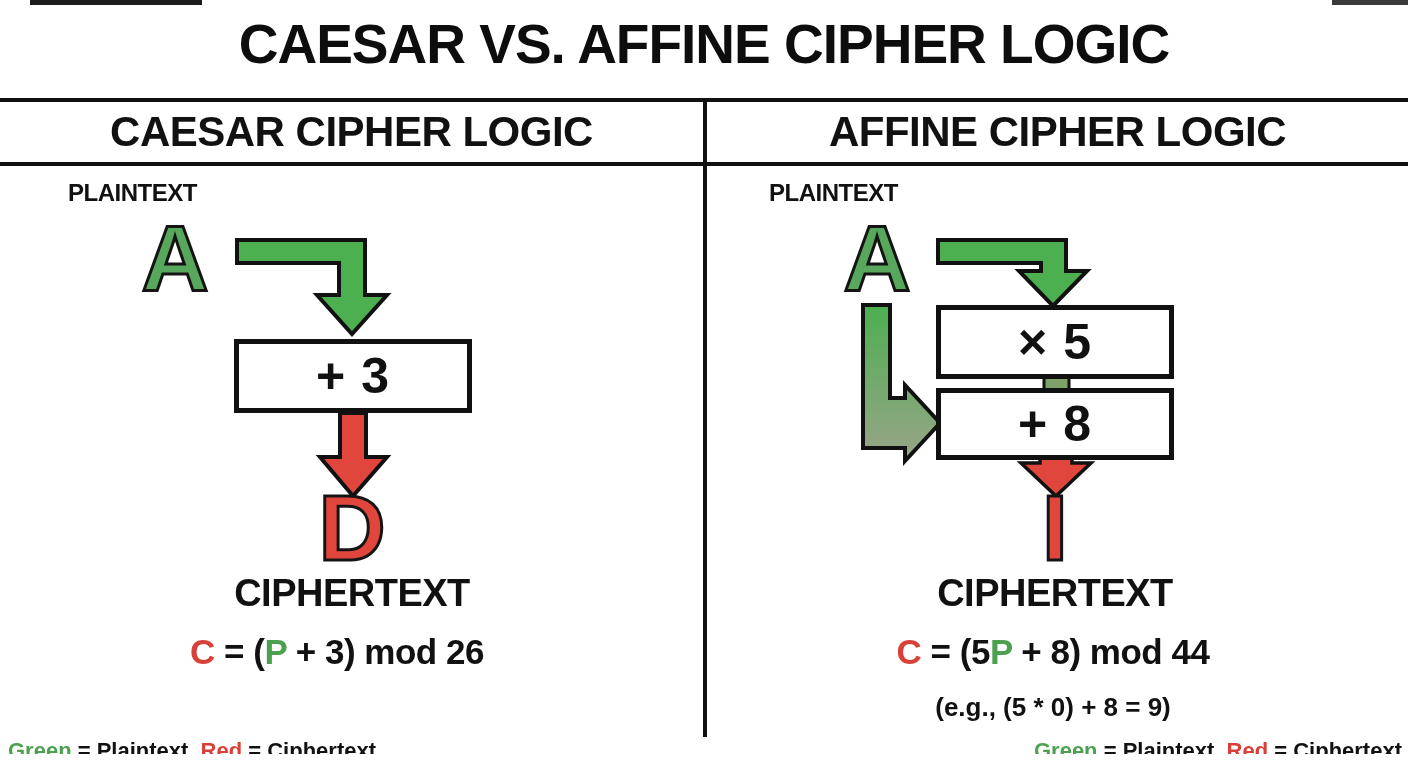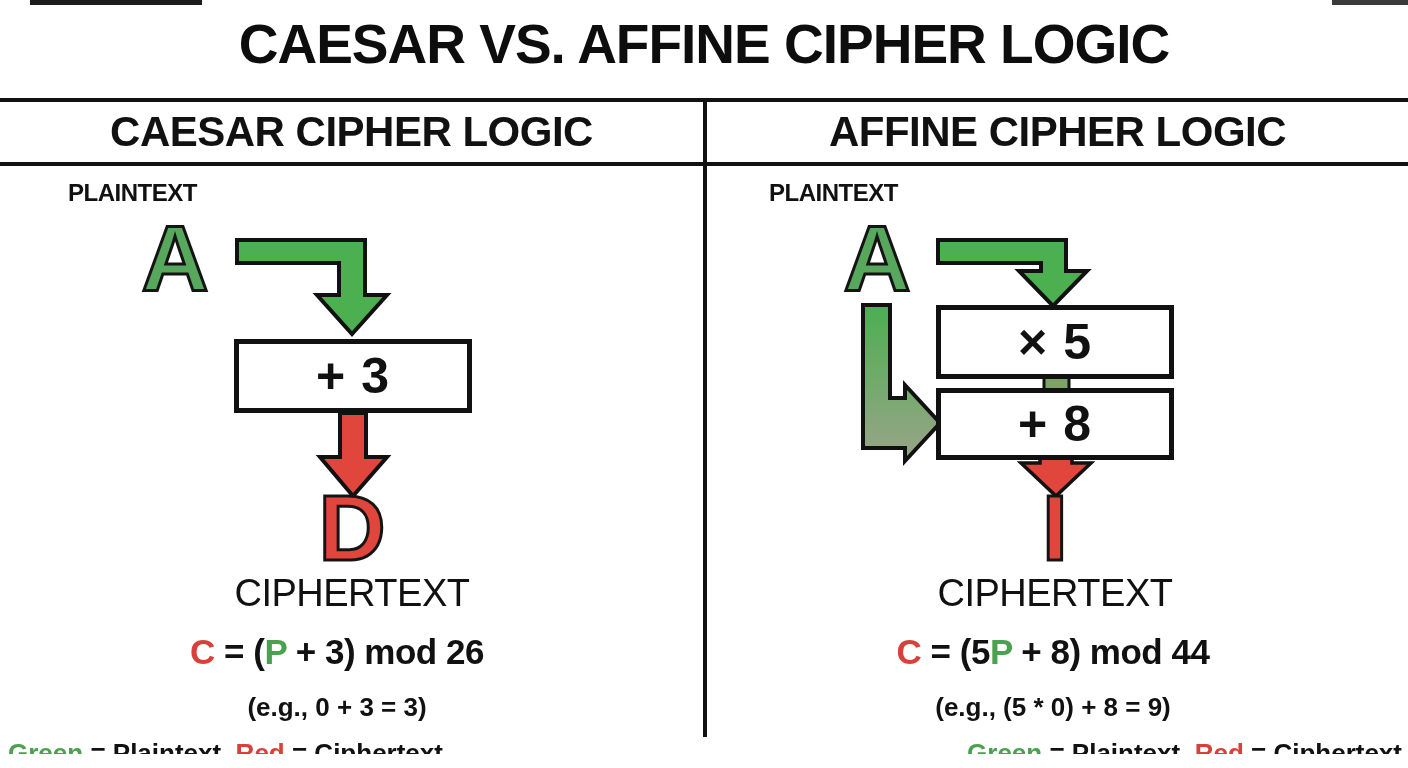--- a/index.html
+++ b/index.html
@@ -31,27 +31,27 @@
     position:absolute;font-size:93px;font-weight:bold;line-height:1;text-align:center;
     -webkit-text-stroke:3px #141414;
   }
   .letter-green{color:#57a85c;}
   .letter-red{color:#e1463d;}
   .op-box{
     position:absolute;background:#fff;border:5px solid #111;box-sizing:border-box;
     display:flex;align-items:center;justify-content:center;
     font-size:50px;font-weight:bold;letter-spacing:1px;
   }
-  .cipher-label{position:absolute;font-size:38px;font-weight:normal;line-height:1;text-align:center;letter-spacing:-0.5px;}
+  .cipher-label{position:absolute;font-size:38px;font-weight:bold;line-height:1;text-align:center;letter-spacing:-0.5px;}
   .formula{position:absolute;font-size:35px;font-weight:bold;line-height:1;text-align:center;white-space:pre;letter-spacing:-0.5px;}
   .eg{position:absolute;font-size:26px;font-weight:bold;line-height:1;text-align:center;white-space:pre;}
   .t-red{color:#d8403a;}
   .t-green{color:#4ba150;}
   .t-black{color:#111;}
-  .legend{position:absolute;top:740px;font-size:26px;font-weight:bold;line-height:1;white-space:pre;}
+  .legend{position:absolute;top:740px;font-size:22px;font-weight:bold;line-height:1;white-space:pre;}
   #legend-left{left:8px;}
   #legend-right{right:6px;text-align:right;}
   #arrow-svg{position:absolute;left:0;top:0;pointer-events:none;}
 </style>
 </head>
 <body>
 
 <div id="stage">
 
   <div class="edge-bar" style="left:30px;top:0;width:172px;height:5px;"></div>
@@ -87,21 +87,20 @@
 
     <polygon points="1040,458 1072,458 1072,463 1091,463 1056,496 1021,463 1040,463" fill="#e1463d" stroke="#111" stroke-width="3.5"></polygon>
   </svg>
 
   <div class="side-label" style="left:68px;top:181px;">PLAINTEXT</div>
   <div class="big-letter letter-green" style="left:140px;top:212px;width:70px;">A</div>
   <div class="op-box" style="left:234px;top:339px;width:238px;height:74px;">+ 3</div>
   <div class="big-letter letter-red" style="left:302px;top:482px;width:100px;">D</div>
   <div class="cipher-label" style="left:202px;top:574px;width:300px;">CIPHERTEXT</div>
   <div class="formula" style="left:87px;top:634px;width:500px;"><span class="t-red">C</span><span class="t-black"> = (</span><span class="t-green">P</span><span class="t-black"> + 3) mod 26</span></div>
-  <div class="eg" style="left:87px;top:694px;width:500px;">(e.g., 0 + 3 = 3)</div>
 
   <div class="side-label" style="left:769px;top:181px;">PLAINTEXT</div>
   <div class="big-letter letter-green" style="left:842px;top:212px;width:70px;">A</div>
   <div class="op-box" style="left:936px;top:305px;width:238px;height:74px;">× 5</div>
   <div class="op-box" style="left:936px;top:388px;width:238px;height:72px;">+ 8</div>
   <div class="big-letter letter-red" style="left:1005px;top:482px;width:100px;">I</div>
   <div class="cipher-label" style="left:905px;top:574px;width:300px;">CIPHERTEXT</div>
   <div class="formula" style="left:803px;top:634px;width:500px;"><span class="t-red">C</span><span class="t-black"> = (5</span><span class="t-green">P</span><span class="t-black"> + 8) mod 44</span></div>
   <div class="eg" style="left:803px;top:694px;width:500px;">(e.g., (5 * 0) + 8 = 9)</div>
 

